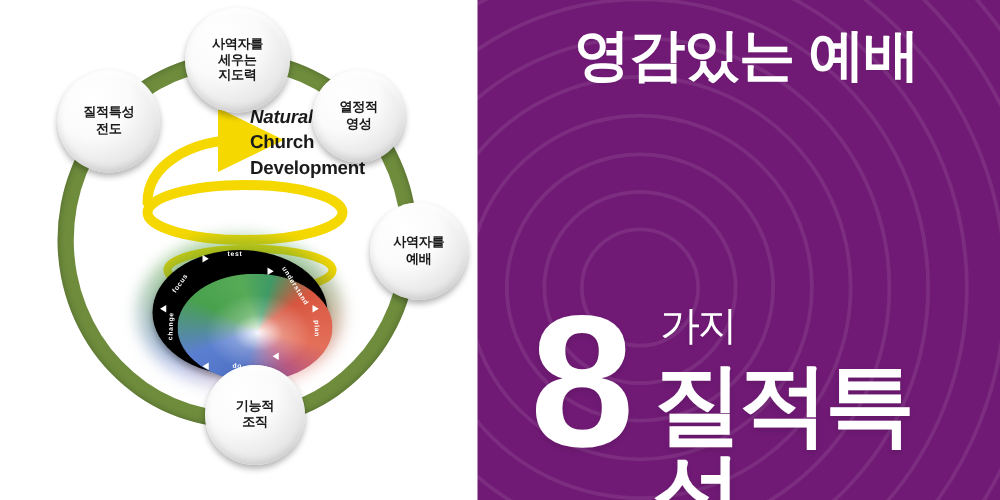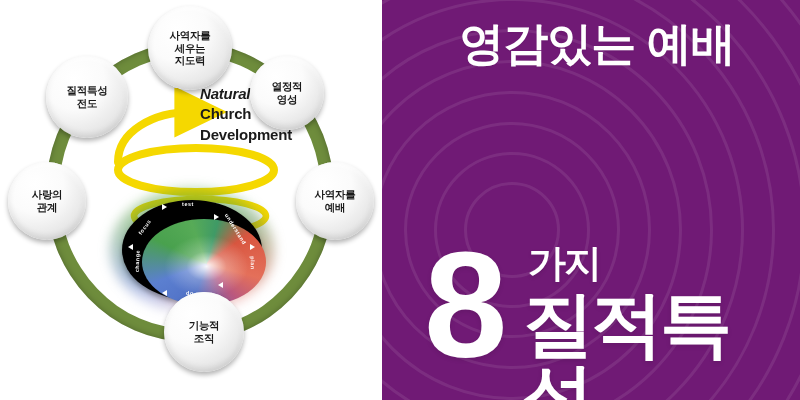--- a/index.html
+++ b/index.html
@@ -112,21 +112,21 @@
     position:absolute;left:18px;top:236px;width:392px;height:150px;
   }
   .big8{
     position:absolute;left:24px;top:-6px;
     color:#fff;font-weight:bold;font-size:150px;line-height:1;
     letter-spacing:-6px;
     text-shadow:0 2px 5px rgba(0,0,0,.10);
   }
   .gaji{
     position:absolute;left:128px;top:8px;
-    color:#fff;font-weight:bold;font-size:38px;line-height:1;letter-spacing:-2px;
+    color:#fff;font-weight:normal;font-size:32px;line-height:1;letter-spacing:-2px;
     text-shadow:0 2px 4px rgba(0,0,0,.10);
   }
   .jilje{
     position:absolute;left:122px;top:52px;
     color:#fff;font-weight:bold;font-size:72px;line-height:1;letter-spacing:-3px;
     text-shadow:0 2px 5px rgba(0,0,0,.10);
   }
 </style>
 </head>
 <body>
@@ -194,24 +194,20 @@
       <span>예배</span>
     </div>
 
 
     <div class="bubble b-bottom">
       <span>기능적</span>
       <span>조직</span>
     </div>
 
 
-    <div class="bubble b-left">
-      <span>사랑의</span>
-      <span>관계</span>
-    </div>
 
     <div class="bubble b-tl">
       <span>질적특성</span>
       <span>전도</span>
     </div>
 
   </div>
 
   <div id="right-panel">
 

